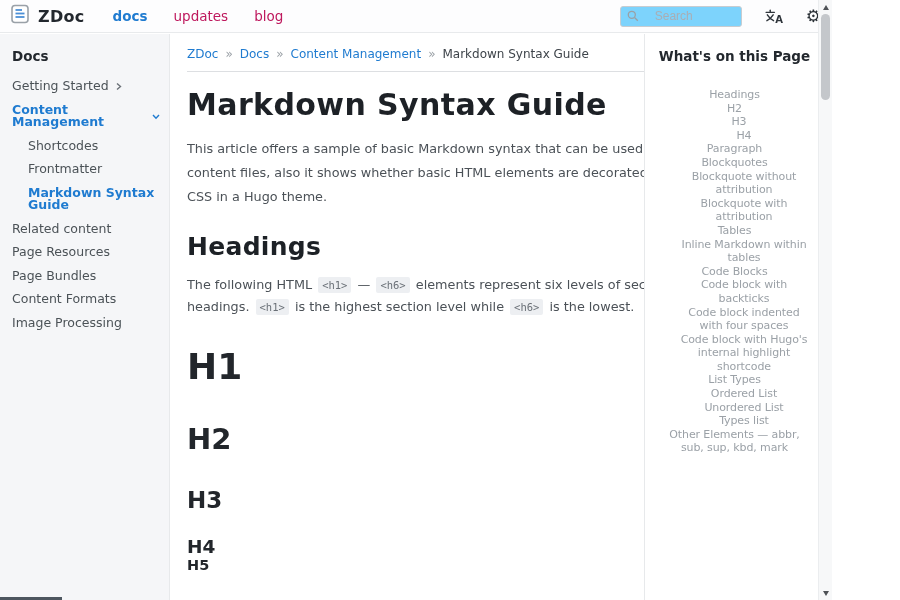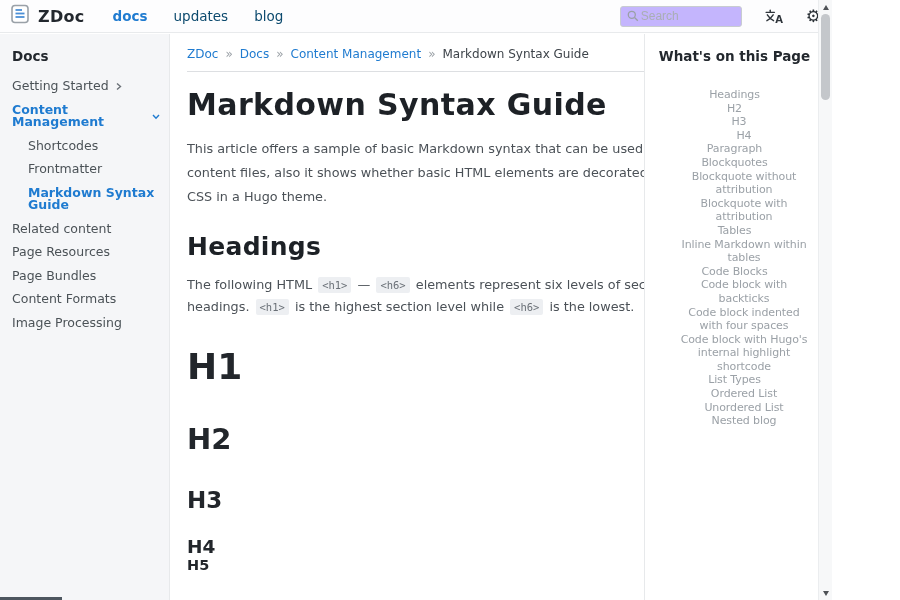--- a/index.html
+++ b/index.html
@@ -6,25 +6,25 @@
   html,body { width:900px; height:600px; }
   body { font-family:"DejaVu Sans","Liberation Sans",sans-serif; background:#fff; color:#23282e; }
   .app { position:relative; width:832px; height:600px; overflow:hidden; background:#fff; }
 
   
   .header { position:absolute; top:0; left:0; width:886px; height:33px; background:#fdfdfe;
             border-bottom:1px solid #e8eaec; display:flex; align-items:center; padding:0 10px; z-index:5; }
   .logo-wrap { display:flex; align-items:center; gap:8px; cursor:pointer; }
   .brand { font-size:16px; font-weight:bold; color:#23282e; letter-spacing:.3px; }
   .topnav { display:flex; gap:26px; margin-left:28px; }
-  .topnav .nav-link { font-size:13.5px; color:#0c4a6e; cursor:pointer; text-decoration:none; }
+  .topnav .nav-link { font-size:13.5px; color:#be185d; cursor:pointer; text-decoration:none; }
   .topnav .nav-link.active { color:#1f7bd0; font-weight:bold; }
   .header-right { margin-left:auto; display:flex; align-items:center; gap:22px; padding-right:14px; }
-  .searchbox { display:flex; align-items:center; gap:2px; width:122px; height:21px;
-               border:1px solid #c8ccd0; border-radius:3px; background:#c4b5fd; padding:0 6px; }
+  .searchbox { display:flex; align-items:center; gap:16px; width:122px; height:21px;
+               border:1px solid #c8ccd0; border-radius:3px; background:#7dd3fc; padding:0 6px; }
   .searchbox input { border:none; outline:none; width:86px; font-size:12px; color:#555;
                      font-family:"Liberation Sans",sans-serif; background:transparent; }
   .searchbox input::placeholder { color:#a9aeb4; }
   .hicon { cursor:pointer; display:flex; align-items:center; justify-content:center; color:#2b3137; }
   .gear-glyph { font-size:17px; line-height:1; color:#2b3137; }
 
   
   .scrollbar { position:absolute; top:0; right:0; width:14px; height:600px; background:#f7f8f9;
                border-left:1px solid #ebedef; z-index:10; }
   .sb-thumb { position:absolute; top:14px; left:2px; width:9px; height:86px; background:#c4c7cb; border-radius:5px; cursor:pointer; }
@@ -215,21 +215,22 @@
         <div class="toc-item ind-2">Blockquote with attribution</div>
         <div class="toc-item ind-0">Tables</div>
         <div class="toc-item ind-2">Inline Markdown within tables</div>
         <div class="toc-item ind-0">Code Blocks</div>
         <div class="toc-item ind-2">Code block with backticks</div>
         <div class="toc-item ind-2">Code block indented with four spaces</div>
         <div class="toc-item ind-2">Code block with Hugo's internal highlight shortcode</div>
         <div class="toc-item ind-0">List Types</div>
         <div class="toc-item ind-2">Ordered List</div>
         <div class="toc-item ind-2">Unordered List</div>
-        <div class="toc-item ind-2">Nested blog</div>
+        <div class="toc-item ind-2">Types list</div>
+        <div class="toc-item ind-0">Other Elements — abbr, sub, sup, kbd, mark</div>
       </div>
   </div>
 
   <div class="scrollbar">
     <div class="sb-up">
         <span class="tri-up"></span>
       </div>
     <div class="sb-thumb"></div>
     <div class="sb-down">
         <span class="tri-down"></span>

